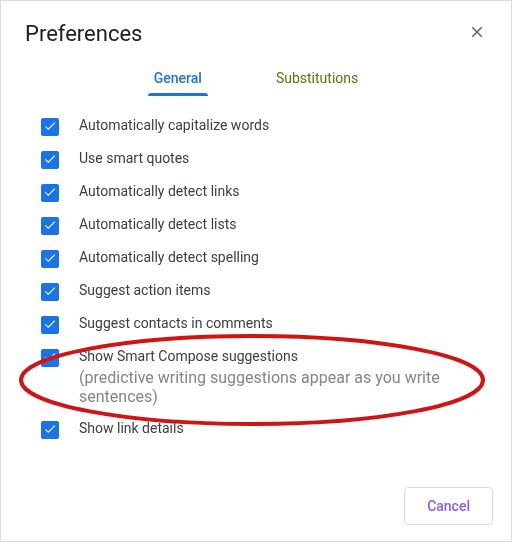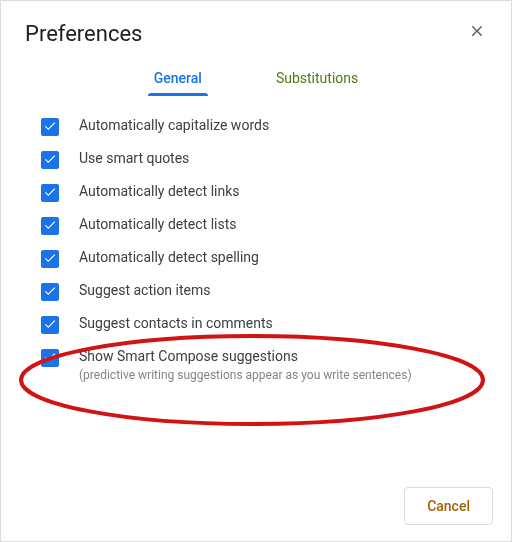--- a/index.html
+++ b/index.html
@@ -16,21 +16,21 @@
   .dialog {
     width: 512px;
     height: 542px;
     border: 1px solid #dadce0;
     box-shadow: 0 1px 3px rgba(60,64,67,0.15);
     position: relative;
     background: #fff;
   }
   .header {
     display: flex;
-    align-items: flex-start;
+    align-items: flex-end;
     justify-content: space-between;
     padding: 20px 22px 10px 24px;
   }
   .title {
     font-size: 22px;
     font-weight: 400;
     color: #202124;
   }
   .close {
     width: 24px; height: 24px;
@@ -73,21 +73,21 @@
   .option {
     display: flex;
     align-items: flex-start;
     gap: 20px;
     padding: 7px 0;
     font-size: 14px;
     color: #3c4043;
   }
   .option .texts { display: flex; flex-direction: column; }
   .subtext {
-    font-size: 12px;
+    font-size: 16px;
     color: #80868b;
     margin-top: 4px;
   }
   .chk {
     width: 18px; height: 18px;
     border-radius: 2px;
     background: #1a73e8;
     display: inline-flex;
     align-items: center;
     justify-content: center;
@@ -108,21 +108,21 @@
     font-size: 14px;
     font-weight: 500;
     padding: 10px 22px;
     border-radius: 4px;
     cursor: pointer;
     border: none;
     font-family: inherit;
   }
   .btn.cancel {
     background: #fff;
-    color: #a16207;
+    color: #8b5cf6;
     border: 1px solid #dadce0;
   }
   .btn.ok {
     background: #1a73e8;
     color: #fff;
   }
   .annotation-ellipse {
     position: absolute;
     left: 12px;
     top: 328px;
@@ -238,20 +238,30 @@
         <span><svg viewBox="0 0 24 24">
               <path fill="#fff" d="M9 16.2 4.8 12l-1.4 1.4L9 19 21 7l-1.4-1.4z"></path>
             </svg></span>
       </button>
       <div class="texts">
         <span>Show Smart Compose suggestions</span>
         <span class="subtext">(predictive writing suggestions appear as you write sentences)</span>
       </div>
     </div>
 
+    <div class="option">
+      <button class="chk">
+        <span><svg viewBox="0 0 24 24">
+              <path fill="#fff" d="M9 16.2 4.8 12l-1.4 1.4L9 19 21 7l-1.4-1.4z"></path>
+            </svg></span>
+      </button>
+      <div class="texts">
+          <span>Show link details</span>
+        </div>
+    </div>
 
   </div>
 
   <div class="footer">
     <button class="btn cancel">Cancel</button>
   </div>
 
   <div class="annotation-ellipse">
     <svg viewBox="0 0 478 102">
       <ellipse cx="239" cy="51" rx="231" ry="44" fill="none" stroke="#d11313" stroke-width="4"></ellipse>

